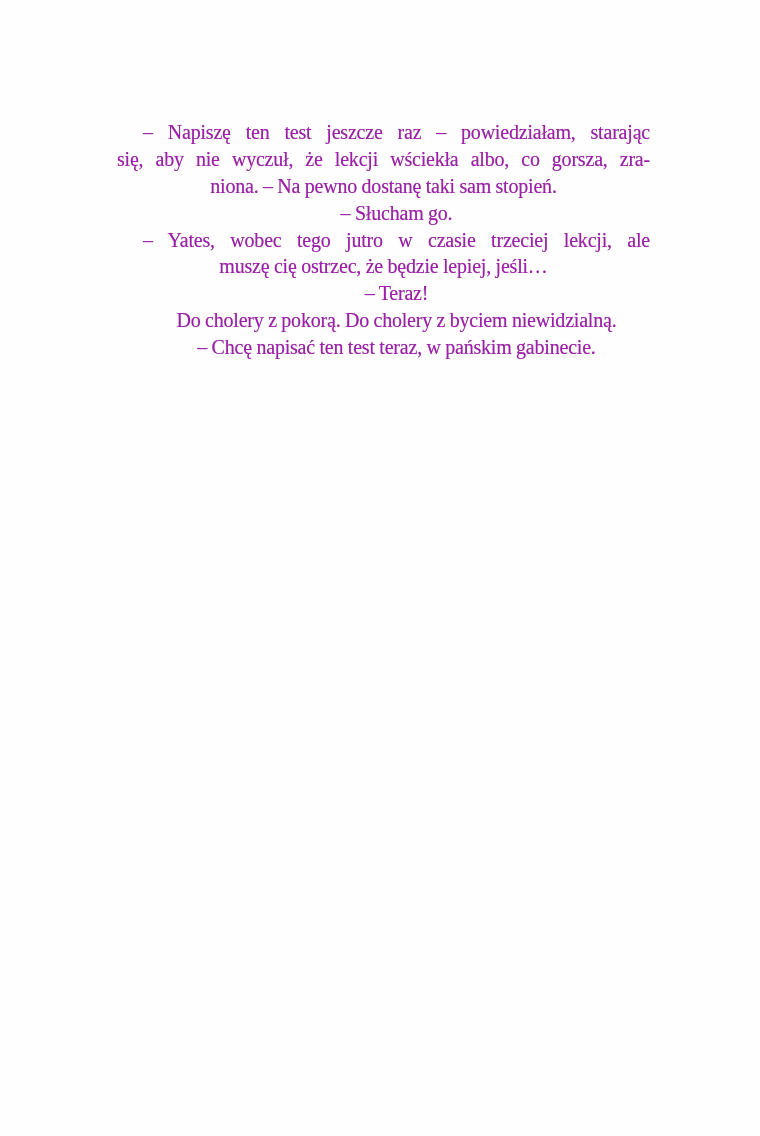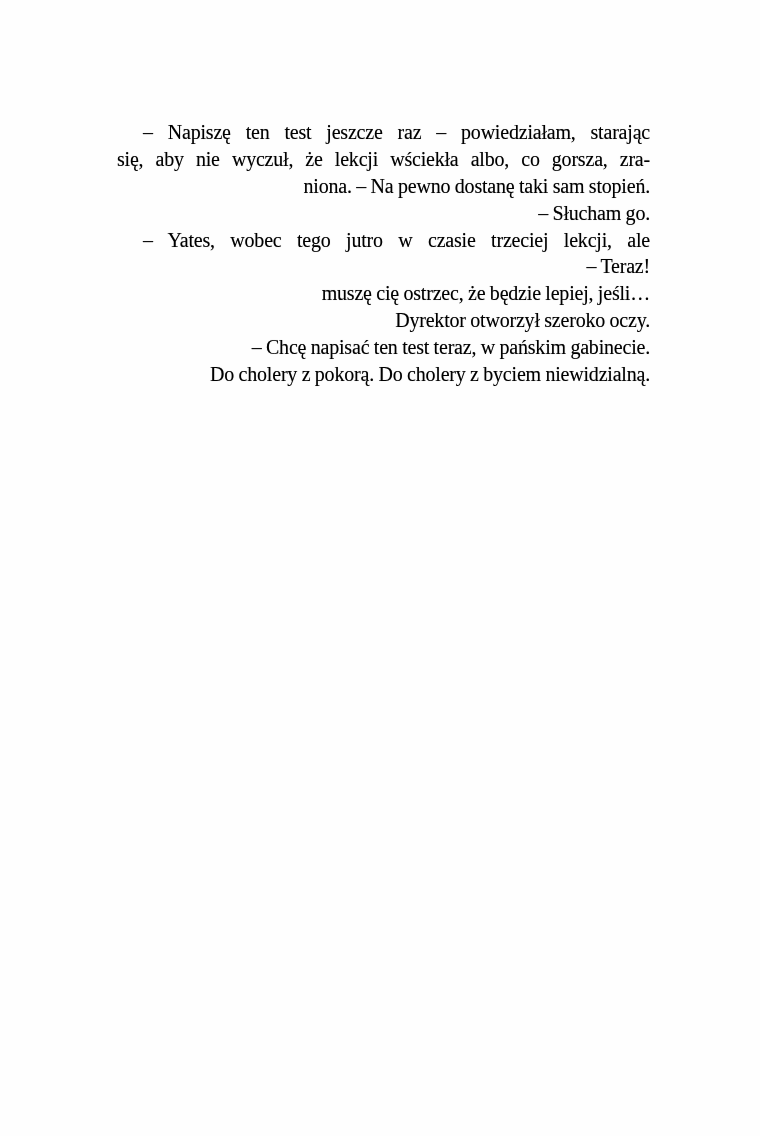--- a/index.html
+++ b/index.html
@@ -27,40 +27,39 @@
     font-size: 20px;
     line-height: 26.9px;
     color: #262626;
     letter-spacing: -0.2px;
     word-spacing: -0.3px;
     text-shadow: 0 0 0.7px rgba(45,45,45,0.45);
   }
   .line {
     height: 26.9px;
     overflow: hidden;
-    text-align: right;
+    text-align: center;
     white-space: normal;
   }
   .line.indent {
     text-indent: 26px;
   }
   .line.justify {
     text-align: justify;
     text-align-last: justify;
   }
 </style>
 </head>
 <body>
 
 <div class="page" style="background: rgb(254, 254, 254);">
-  <main class="text-block" style="color: #000000;">
+  <main class="text-block" style="color: #a21caf;">
       <div class="line indent justify">– Napiszę ten test jeszcze raz – powiedziałam, starając</div>
       <div class="line justify">się, aby nie wyczuł, że lekcji wściekła albo, co gorsza, zra-</div>
       <div class="line">niona. – Na pewno dostanę taki sam stopień.</div>
       <div class="line indent">– Słucham go.</div>
       <div class="line indent justify">– Yates, wobec tego jutro w czasie trzeciej lekcji, ale</div>
+      <div class="line">muszę cię ostrzec, że będzie lepiej, jeśli…</div>
       <div class="line indent">– Teraz!</div>
-      <div class="line">muszę cię ostrzec, że będzie lepiej, jeśli…</div>
-      <div class="line indent">Dyrektor otworzył szeroko oczy.</div>
+      <div class="line indent">Do cholery z pokorą. Do cholery z byciem niewidzialną.</div>
       <div class="line indent">– Chcę napisać ten test teraz, w pańskim gabinecie.</div>
-      <div class="line indent">Do cholery z pokorą. Do cholery z byciem niewidzialną.</div>
     </main>
 </div>
 
 </body></html>

